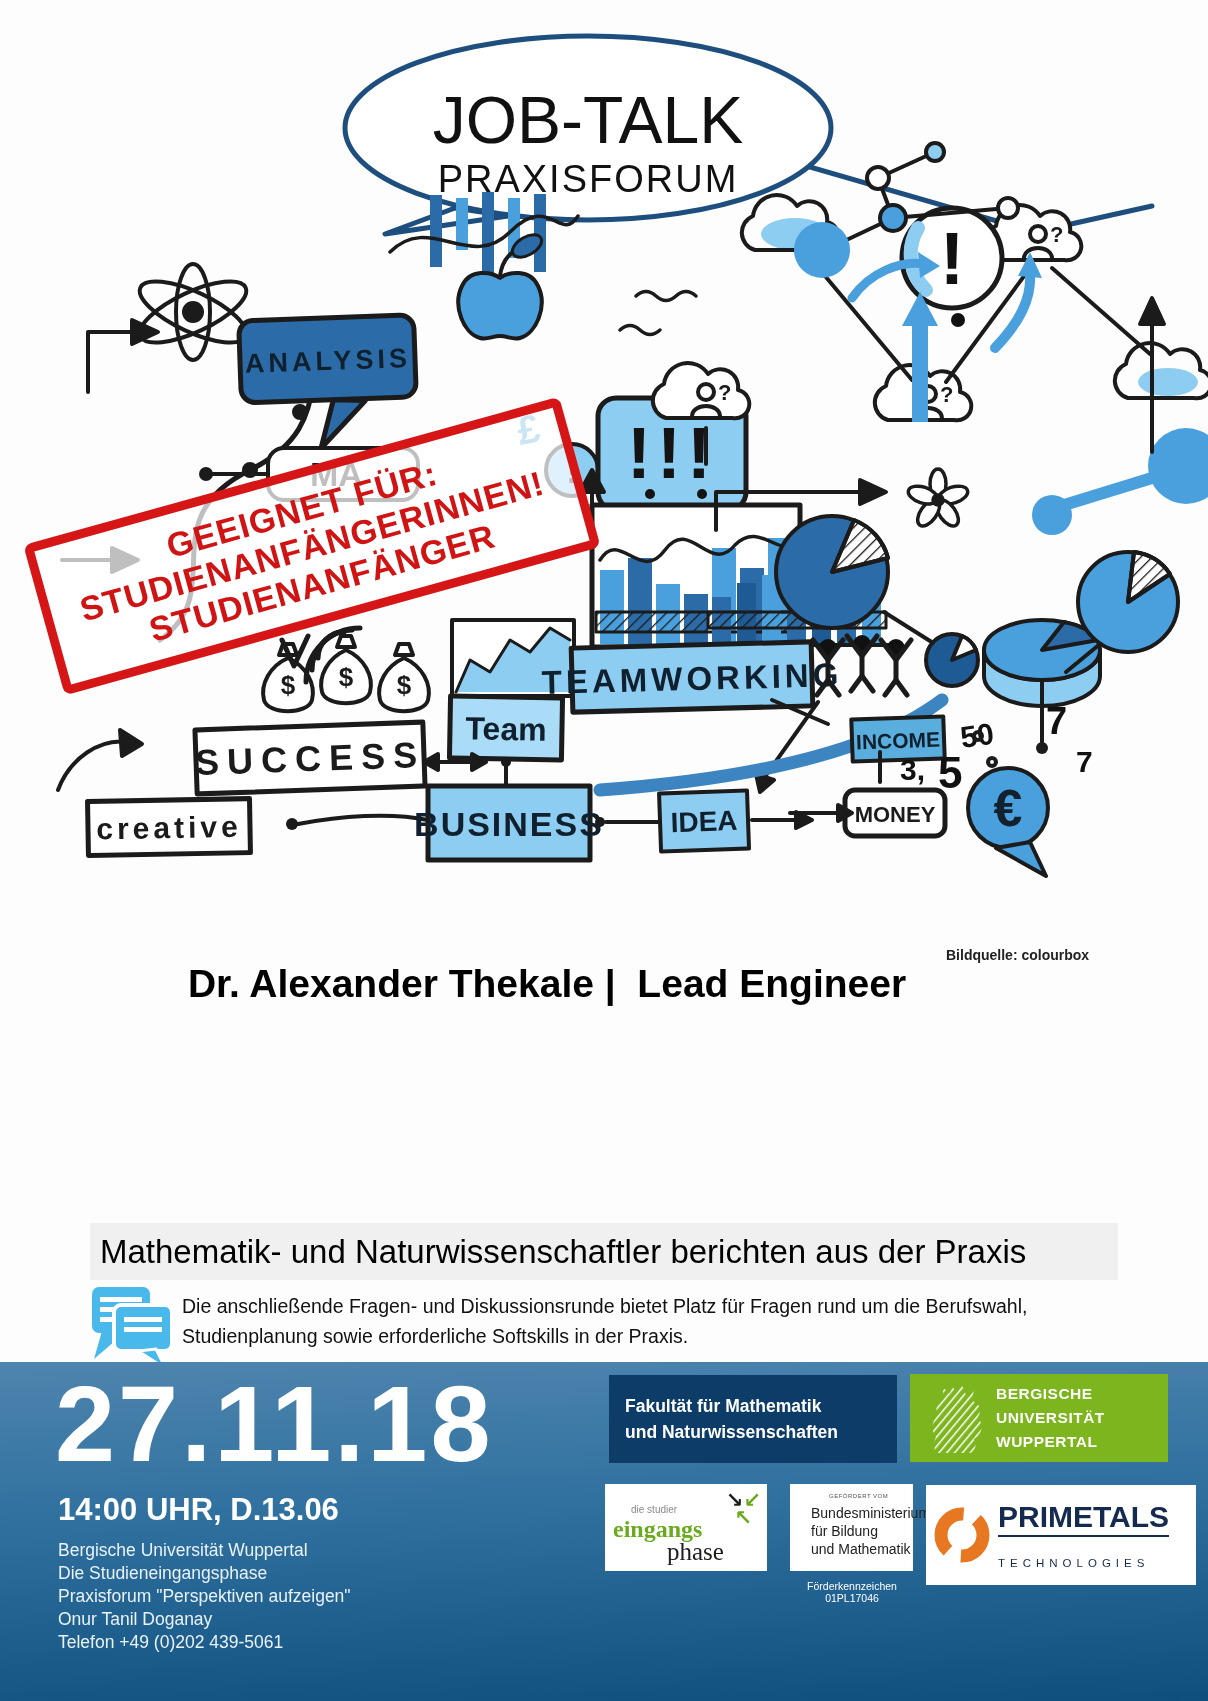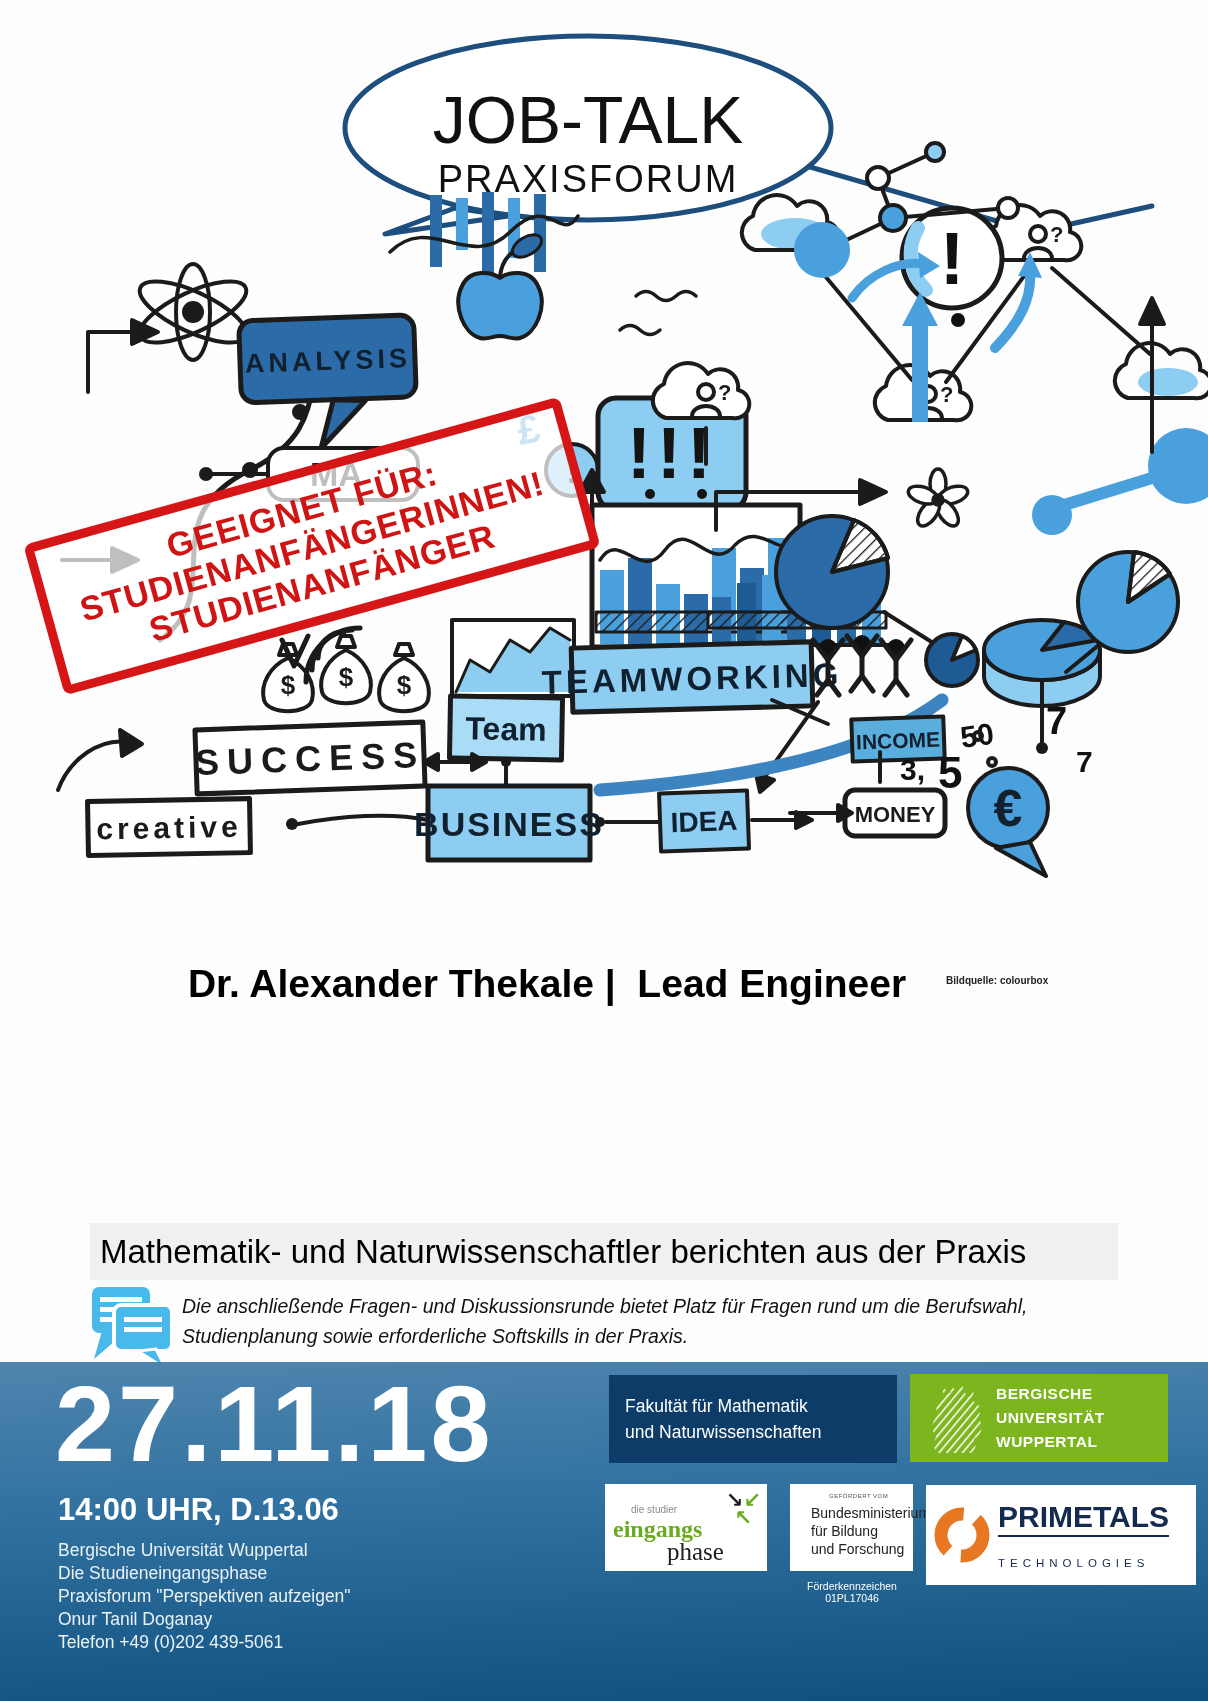--- a/index.html
+++ b/index.html
@@ -3,40 +3,40 @@
 <meta charset="utf-8">
 <style>
   html,body{margin:0;padding:0;background:#888;}
   #poster{position:relative;width:1208px;height:1701px;background:#fdfdfd;overflow:hidden;
     font-family:"Liberation Sans",sans-serif;margin:0 auto;}
   #doodle{position:absolute;left:0;top:0;z-index:1;}
   .stamp{position:absolute;left:34px;top:468px;width:530px;z-index:3;
     transform:rotate(-15.5deg);border:9px solid #d61616;border-radius:8px;
     background:rgba(255,255,255,0.72);color:#d01414;text-align:center;
     font-weight:bold;padding:12px 4px;font-size:34px;line-height:1.12;letter-spacing:1px;}
-  .credit{position:absolute;left:946px;top:947px;font-size:10px;color:#222;z-index:2;font-weight:bold;margin-top:28px;}
+  .credit{position:absolute;left:946px;top:947px;font-size:14px;color:#222;z-index:2;font-weight:bold;}
   .speaker-name{position:absolute;left:0;top:962px;width:1094px;text-align:center;
     font-size:39px;font-weight:bold;color:#000;white-space:pre;z-index:2;}
   .speaker-detail{position:absolute;left:630px;top:1130px;font-size:25px;color:#111;
     line-height:1.32;z-index:2;}
   .banner{position:absolute;left:90px;top:1223px;width:1028px;height:57px;background:#f0f0f0;
     font-size:33px;color:#000;display:flex;align-items:center;padding-left:10px;
     box-sizing:border-box;z-index:2;}
   .desc-icon{position:absolute;left:90px;top:1283px;z-index:2;}
   .desc-text{position:absolute;left:182px;top:1291px;width:900px;font-size:19.5px;color:#111;
-    line-height:1.55;z-index:2;font-style:italic;}
+    line-height:1.55;z-index:2;}
   .footer{position:absolute;left:0;top:1362px;width:1208px;height:339px;z-index:2;
     background:linear-gradient(178deg,#4e85ae 0%,#2e6f9e 45%,#0f4f7e 100%);}
   .footer .date{position:absolute;left:55px;top:8px;font-size:108px;font-weight:bold;
     color:#fff;letter-spacing:3px;line-height:1;}
   .footer .time{position:absolute;left:58px;top:130px;font-size:31px;font-weight:bold;color:#fff;}
   .footer .address{position:absolute;left:58px;top:177px;font-size:17.5px;color:#eaf2f8;line-height:1.32;}
   .box{position:absolute;box-sizing:border-box;}
   .faculty-box{left:609px;top:13px;width:288px;height:88px;background:#0d3c68;color:#fff;
-    font-weight:normal;font-size:17.5px;line-height:1.5;display:flex;flex-direction:column;
+    font-weight:bold;font-size:17.5px;line-height:1.5;display:flex;flex-direction:column;
     justify-content:center;padding-left:16px;}
   .buw-box{left:910px;top:12px;width:258px;height:88px;background:#7cb51e;color:#fff;
     display:flex;align-items:center;gap:12px;padding-left:16px;}
   .buw-text{font-weight:bold;font-size:15.5px;line-height:1.55;letter-spacing:0.5px;}
   .eingang-box{left:605px;top:122px;width:162px;height:87px;background:#fff;overflow:hidden;}
   .eingang-top{position:absolute;left:26px;top:20px;font-size:10px;color:#8a8a8a;}
   .eingang-mid{position:absolute;left:8px;top:32px;font-size:24px;color:#6aaa1e;font-weight:bold;
     font-family:"Liberation Serif",serif;}
   .eingang-bottom{position:absolute;left:62px;top:54px;font-size:25px;color:#1d1d1b;
     font-family:"Liberation Serif",serif;}
@@ -480,21 +480,21 @@
           <path d="M3,6 C6,7 8,9 9,12" stroke="#fff" stroke-width="1" fill="none"></path>
         </svg>
         <div class="bmbf-flag">
             <i class="f1"></i>
             <i class="f2"></i>
             <i class="f3"></i>
           </div>
         <div class="bmbf-lines">
           <div>Bundesministerium</div>
           <div>für Bildung</div>
-          <div>und Forschung</div>
+          <div>und Mathematik</div>
         </div>
       </div>
     </div>
     <div class="funding">Förderkennzeichen 01PL17046</div>
 
     <div class="box primetals-box">
       <svg width="60" height="60" viewBox="0 0 60 60">
         <circle cx="30" cy="30" r="21" fill="none" stroke="#e87722" stroke-width="13" stroke-dasharray="52 14" stroke-dashoffset="18"></circle>
       </svg>
       <div>

